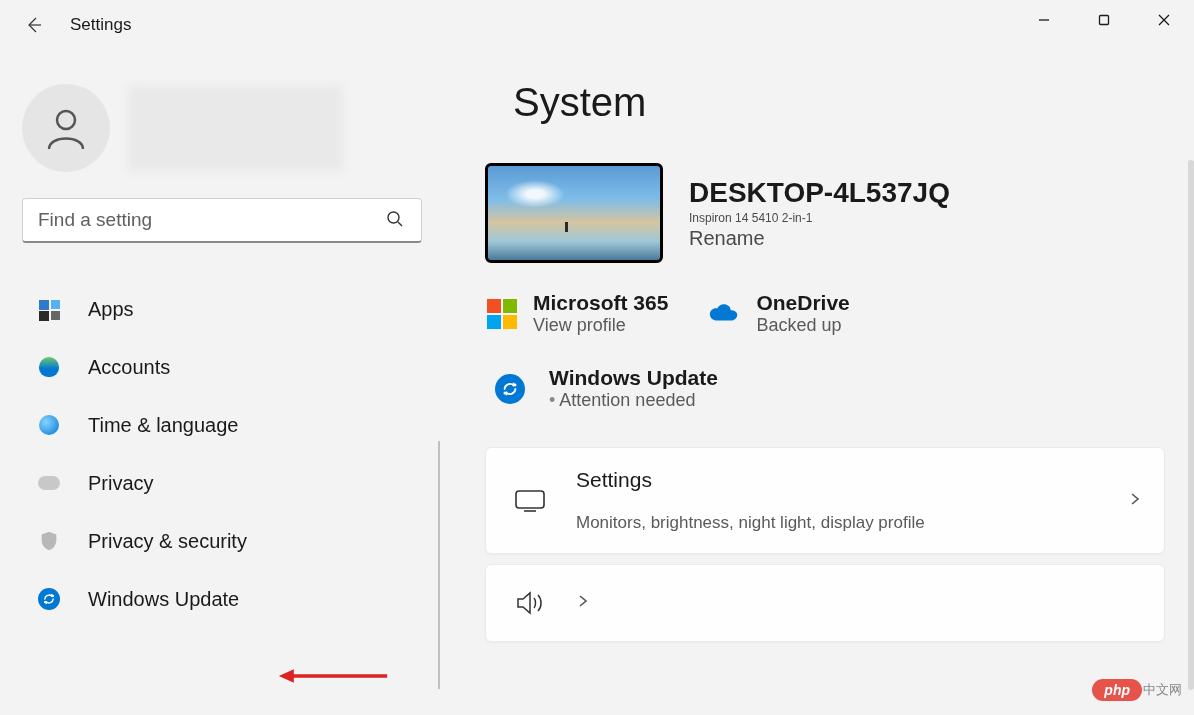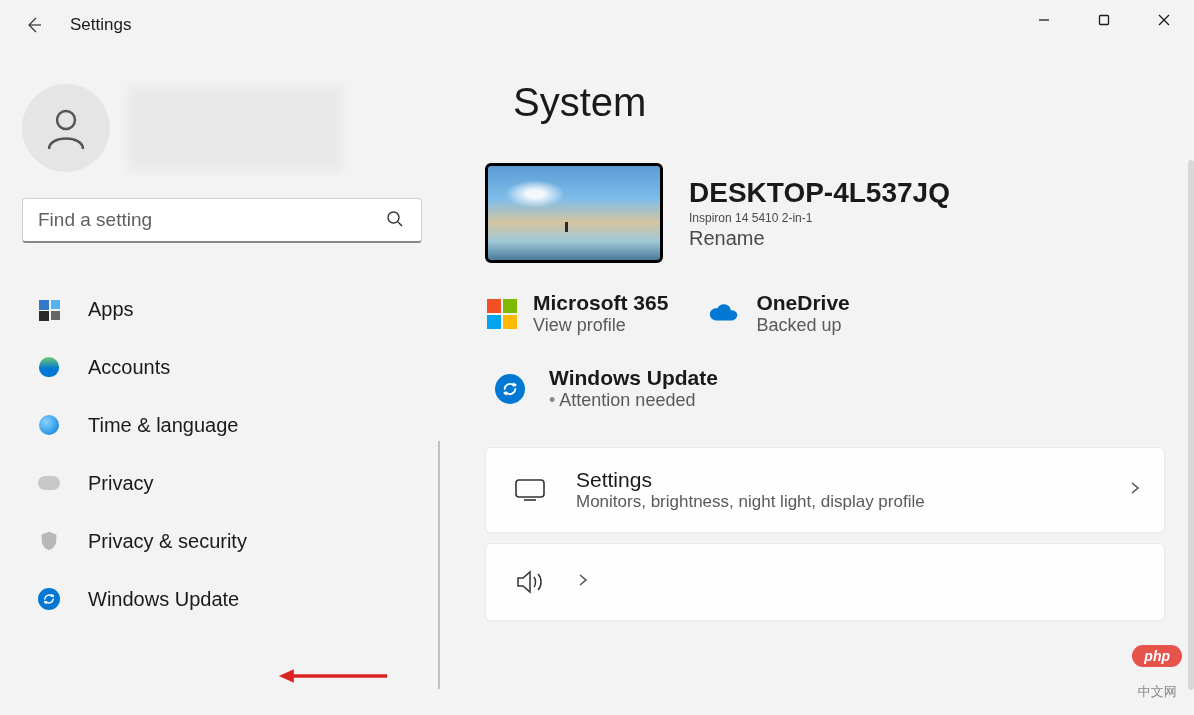--- a/index.html
+++ b/index.html
@@ -316,34 +316,34 @@
       display: flex;
       flex-direction: column;
     }
     .card-title {
       font-size: 21px;
       color: #1a1a1a;
     }
     .card-subtitle {
       font-size: 17px;
       color: #5a5a5a;
+      margin-top: 21px;
     }
     .card-chevron {
       color: #555;
     }
     .watermark {
       position: absolute;
       right: 12px;
       bottom: 14px;
       display: flex;
       align-items: center;
-      gap: 16px;
+      gap: 1px;
       font-size: 13px;
       color: #888;
-      flex-direction: column;
     }
     .watermark-pill {
       background: #e5534b;
       color: #fff;
       font-style: italic;
       font-weight: bold;
       padding: 3px 12px;
       border-radius: 14px;
       font-size: 14px;
     }

